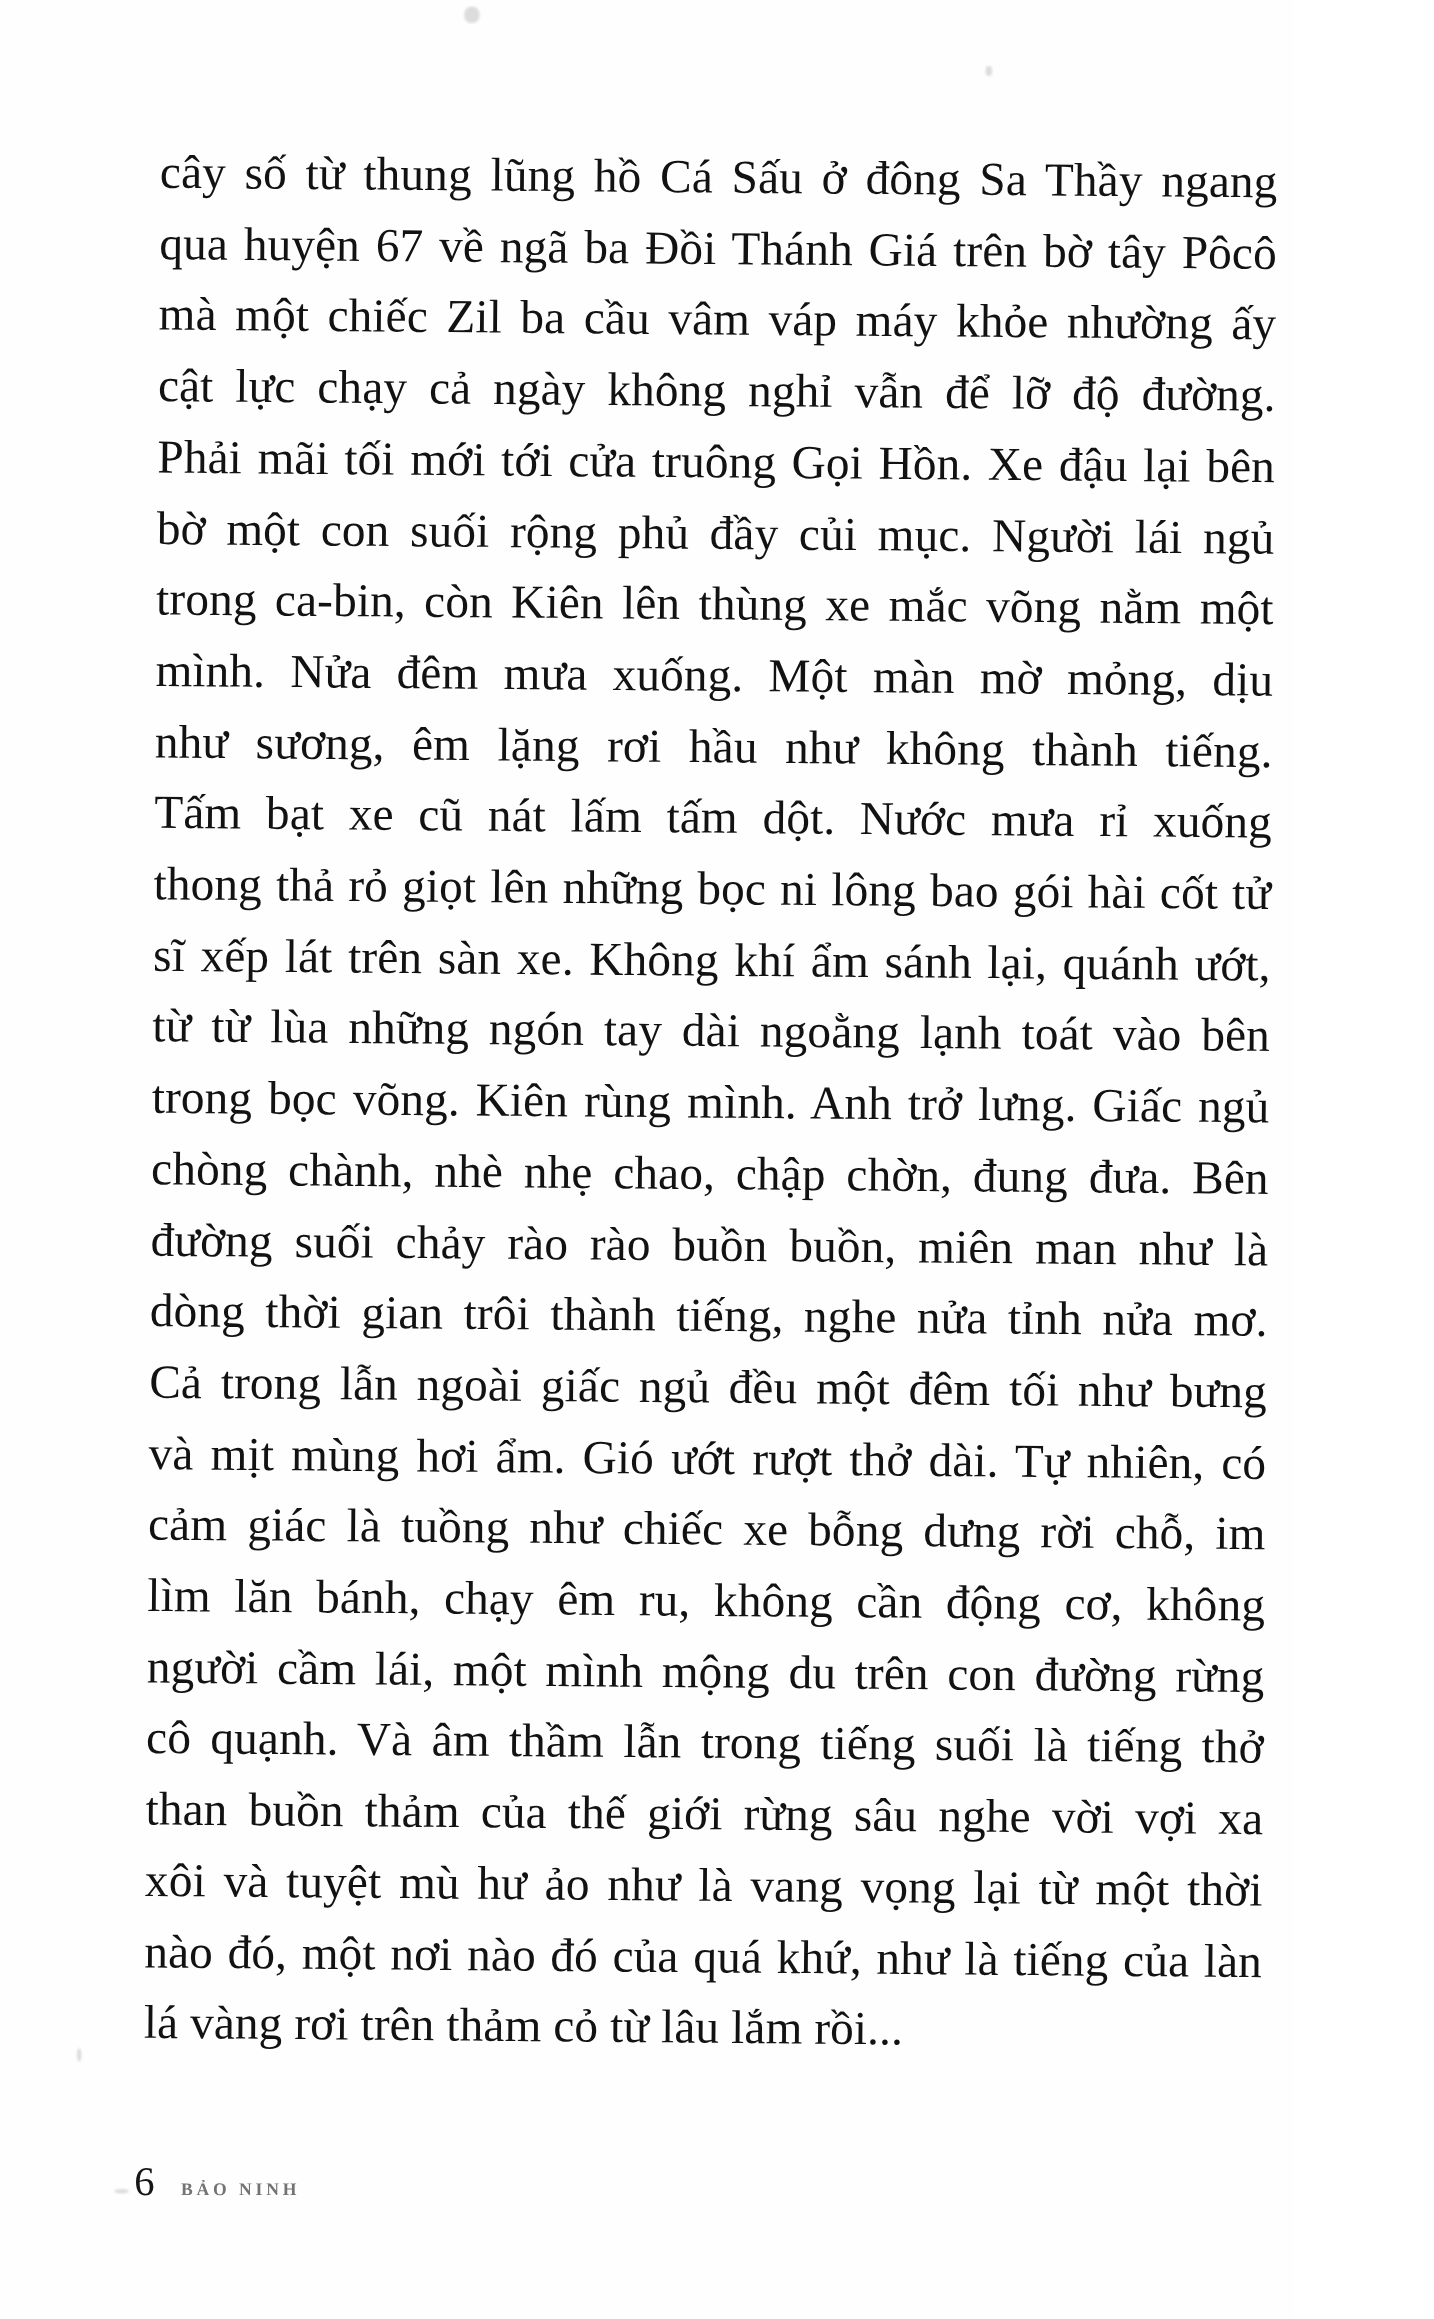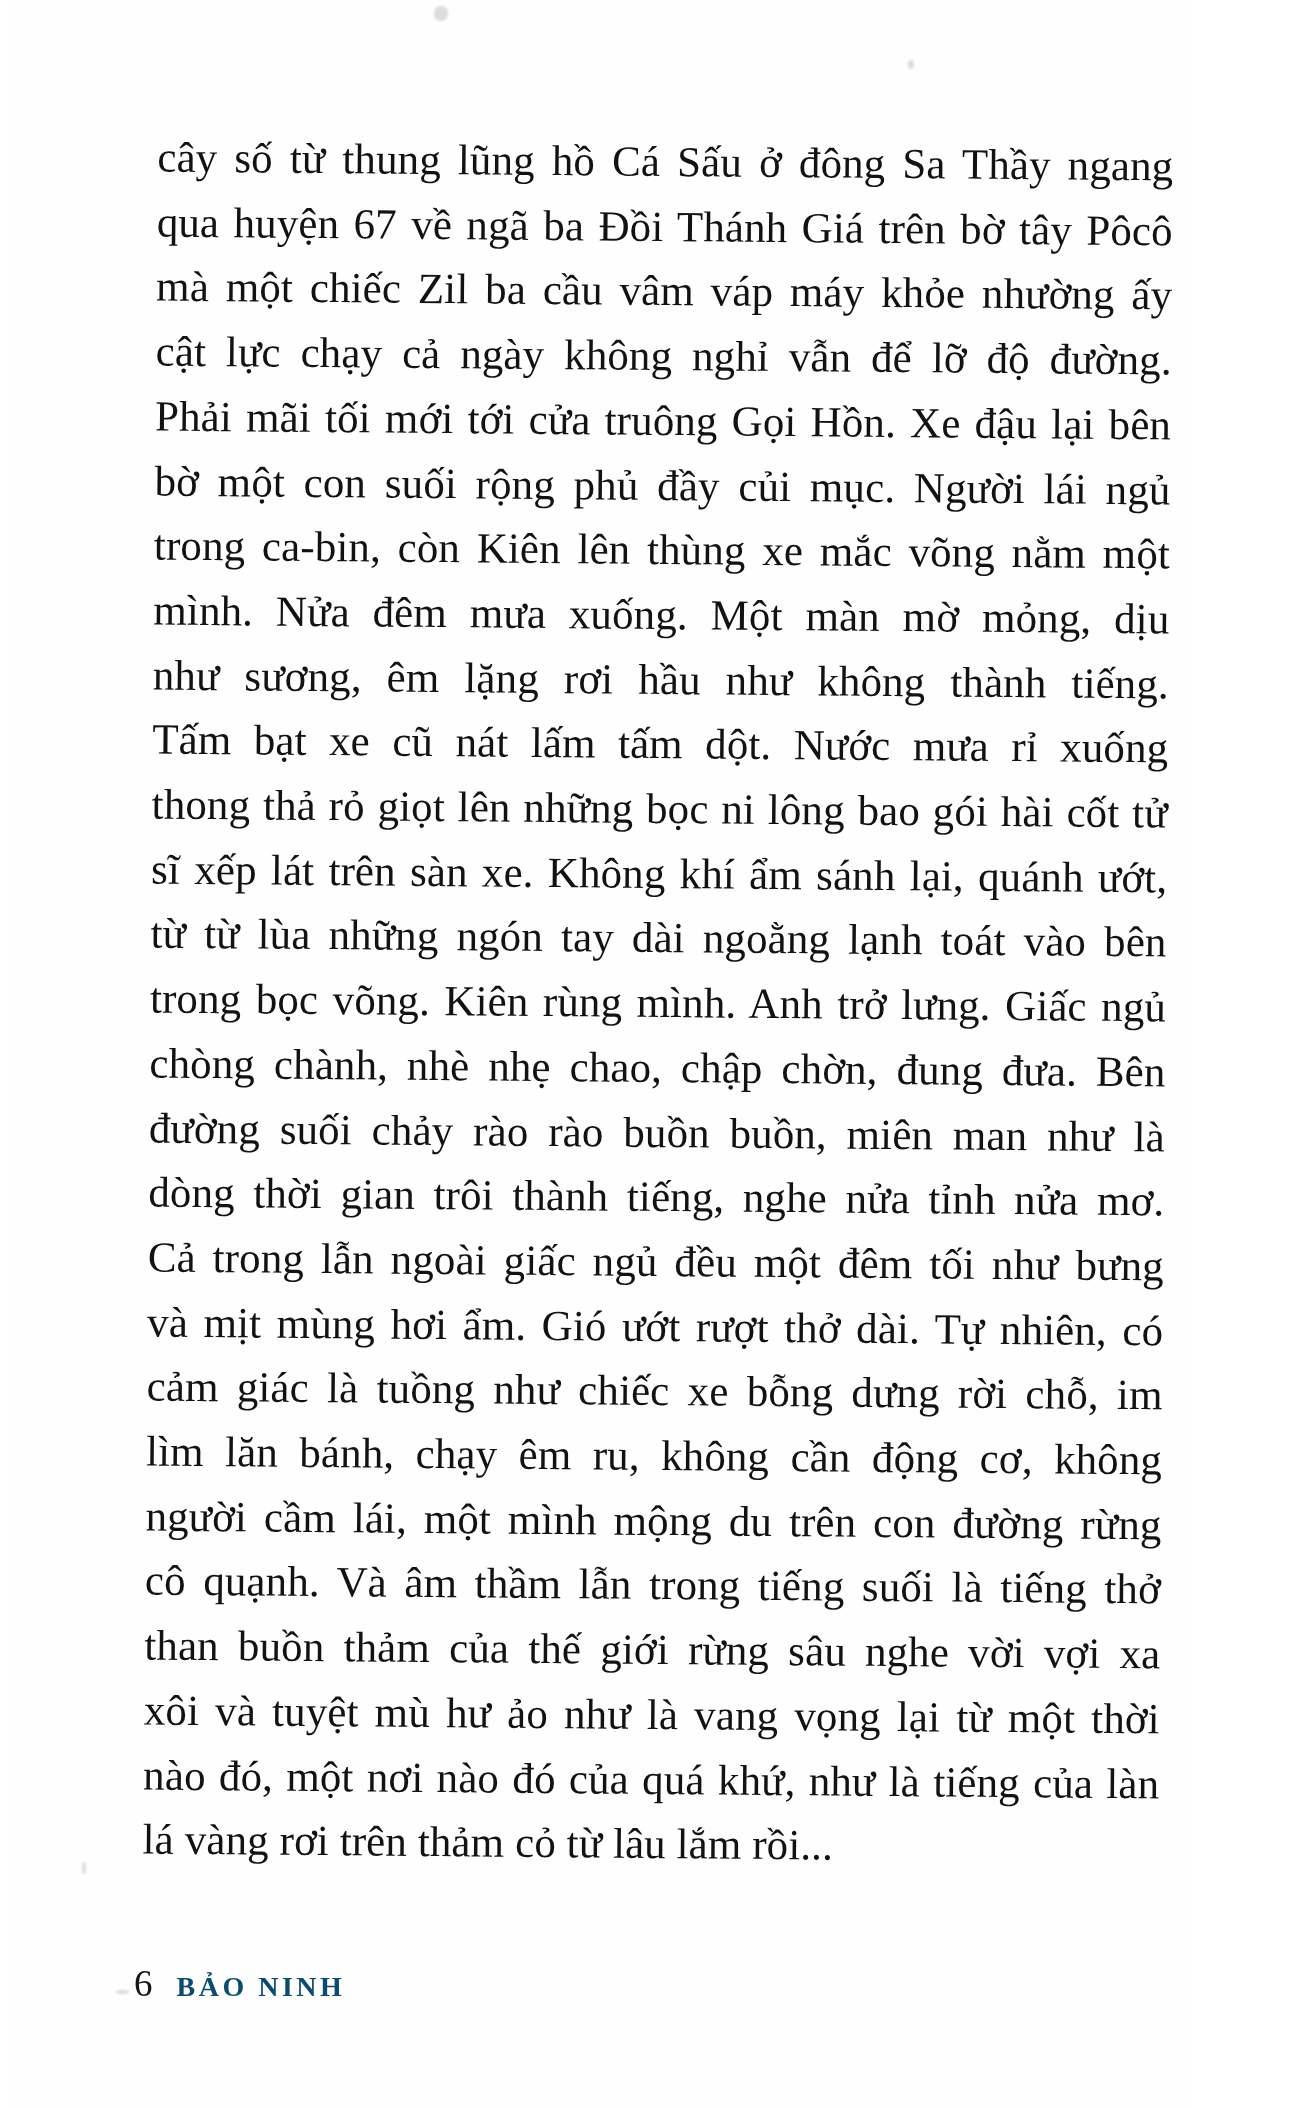--- a/index.html
+++ b/index.html
@@ -9,21 +9,20 @@
     height: 2108px;
     background: #ffffff;
     overflow: hidden;
   }
   .page {
     position: relative;
     width: 1176px;
     height: 2108px;
     background: #fefefe;
     font-family: "Liberation Serif", serif;
-    margin-left: 12px;
   }
   .text-block {
     position: absolute;
     left: 138px;
     top: 130px;
     width: 1016px;
     transform: rotate(0.5deg);
     transform-origin: 50% 50%;
   }
   .line {
@@ -46,24 +45,24 @@
     align-items: baseline;
     gap: 24px;
     color: #1a1a1a;
   }
   .pagenum {
     font-size: 37px;
     font-weight: 400;
     color: #161616;
   }
   .author {
-    font-size: 28px;
+    font-size: 16px;
     font-weight: 700;
     letter-spacing: 3.5px;
-    color: #0c4a6e;
+    color: #737373;
   }
   
   .speck {
     position: absolute;
     background: #b5b5b5;
     opacity: 0.45;
     border-radius: 45%;
     filter: blur(1px);
   }
   .speck.a1 { left: 422px; top: 6px;    width: 14px; height: 15px; }

